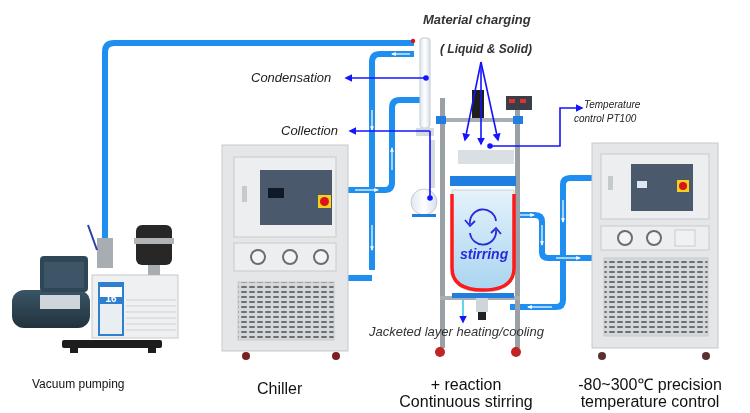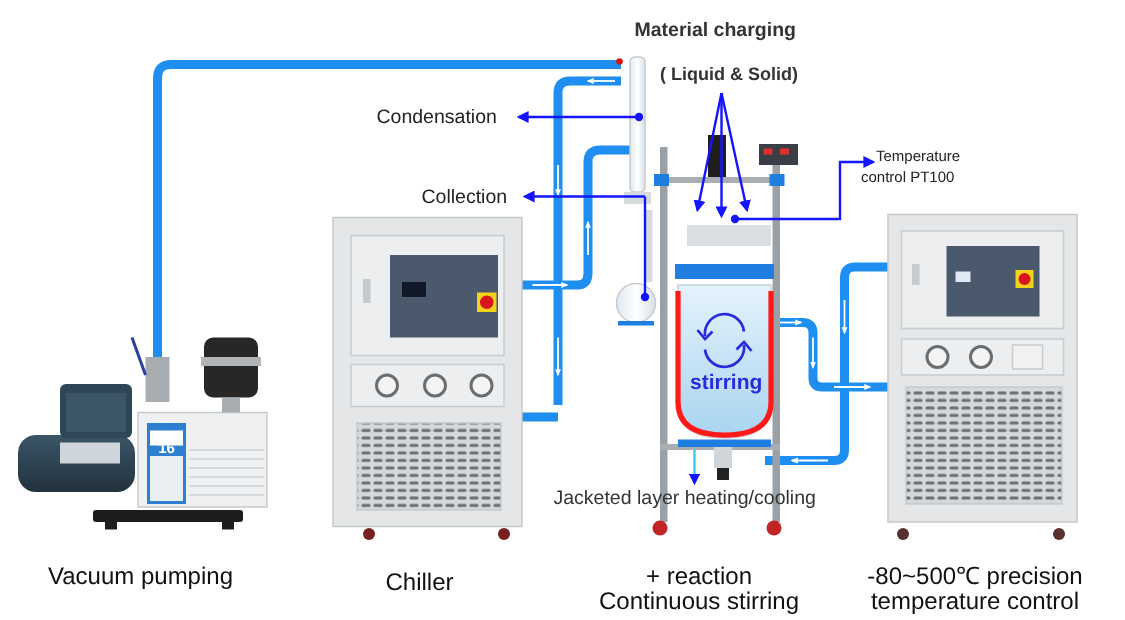--- a/index.html
+++ b/index.html
@@ -1,18 +1,18 @@
 <!DOCTYPE html>
 <html><head>
 <meta charset="utf-8">
 <style>
   html, body { margin:0; padding:0; background:#ffffff; }
   body { width:750px; height:413px; position:relative; overflow:hidden; font-family:"Liberation Sans", sans-serif; }
   #stage { position:absolute; left:0; top:0; width:750px; height:413px; }
-  .lbl { position:absolute; color:#222; white-space:nowrap; font-family:"Liberation Sans", sans-serif; }
+  .lbl { position:absolute; color:#222; white-space:nowrap; font-family:"Liberation Sans", sans-serif;font-style:italic; }
   .cap { position:absolute; color:#111; text-align:center; white-space:nowrap; font-family:"Liberation Sans", sans-serif; line-height:17px; }
 </style>
 </head>
 <body>
 
 <svg id="stage" viewBox="0 0 750 413" width="750" height="413" xmlns="http://www.w3.org/2000/svg">
   <defs>
     <marker id="ah" viewBox="0 0 10 10" refX="8" refY="5" markerWidth="5" markerHeight="5" orient="auto">
       <path d="M0,0 L10,5 L0,10 z" fill="#1414ff"></path>
     </marker>
@@ -187,22 +187,22 @@
 <div class="lbl" style="left:440px;top:42px;font-size:12px;font-weight:bold;color:#333;">( Liquid &amp; Solid)</div>
 <div class="lbl" style="left:251px;top:70px;font-size:13px;">Condensation</div>
 <div class="lbl" style="left:281px;top:123px;font-size:13px;">Collection</div>
 <div class="lbl" style="left:574px;top:98px;font-size:10px;line-height:14px;">
   <div style="padding-left:10px;">Temperature</div>
   <div>control PT100</div>
 </div>
 <div class="lbl" style="left:460px;top:246px;font-size:14px;font-weight:bold;color:#2a2adc;">stirring</div>
 <div class="lbl" style="left:369px;top:324px;font-size:13px;color:#333;">Jacketed layer heating/cooling</div>
 
-<div class="cap" style="left:32px;top:376px;font-size:16px;">Vacuum pumping</div>
+<div class="cap" style="left:32px;top:376px;font-size:12px;">Vacuum pumping</div>
 <div class="cap" style="left:257px;top:380px;font-size:16px;">Chiller</div>
 <div class="cap" style="left:376px;top:376px;width:180px;font-size:16px;">
   <div>+ reaction</div>
   <div>Continuous stirring</div>
 </div>
 <div class="cap" style="left:560px;top:376px;width:180px;font-size:16px;">
-  <div>-80~500℃ precision</div>
+  <div>-80~300℃ precision</div>
   <div>temperature control</div>
 </div>
 
 </body></html>

